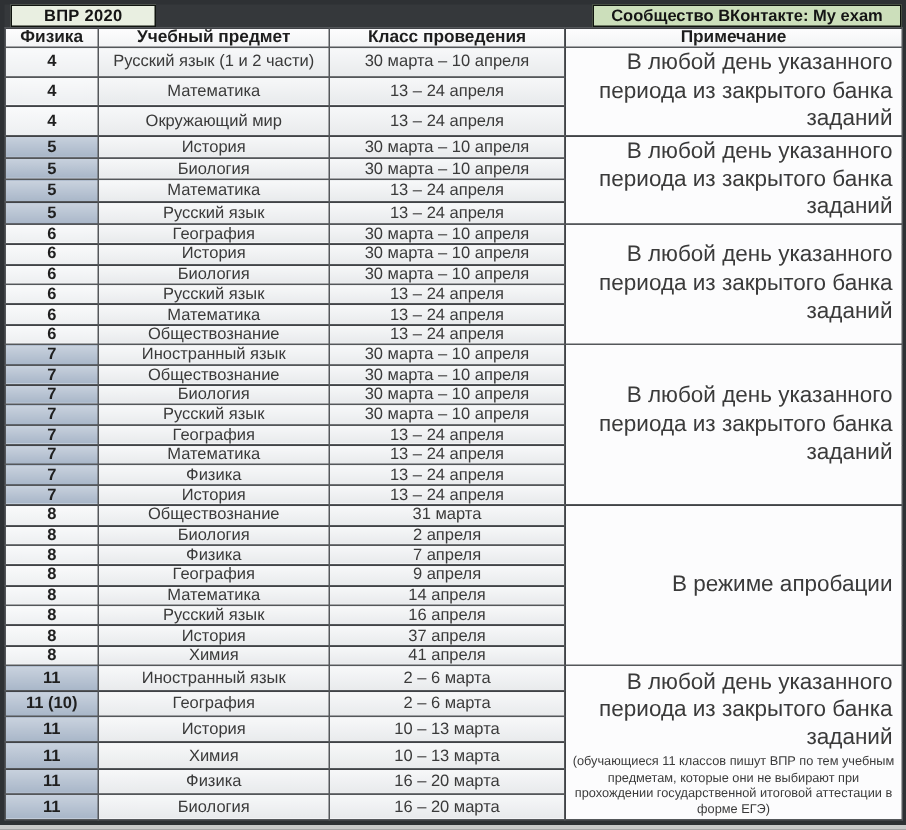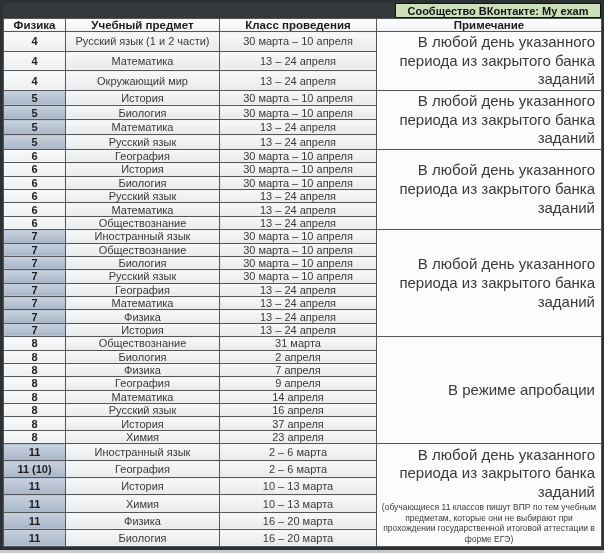--- a/index.html
+++ b/index.html
@@ -46,20 +46,21 @@
   .note-main  { font-size:15px; line-height:1.25; color:#3a3a3a; padding:0 6px;text-align:right; }
   .note-small { font-size:8.5px;  line-height:1.25; color:#3a3a3a; padding:0 4px; }
 </style>
 </head>
 <body>
 
 <div class="page">
   <div class="frame">
 
     <div class="toprow">
+      <div class="badge">ВПР 2020</div>
       <div class="band-title">График проведения ВПР</div>
       <div class="community">Сообщество ВКонтакте: My exam</div>
     </div>
 
     <table>
       <colgroup>
         <col style="width:62px">
         <col style="width:154px">
         <col style="width:157px">
         <col style="width:225px">
@@ -224,21 +225,21 @@
             <td class="date-cell">16 апреля</td>
           </tr>
           <tr>
             <td class="class-cell tone-light">8</td>
             <td class="subject-cell">История</td>
             <td class="date-cell">37 апреля</td>
           </tr>
           <tr>
             <td class="class-cell tone-light">8</td>
             <td class="subject-cell">Химия</td>
-            <td class="date-cell">23 апреля</td>
+            <td class="date-cell">41 апреля</td>
           </tr>
           <tr>
             <td class="class-cell tone-blue">11</td>
             <td class="subject-cell">Иностранный язык</td>
             <td class="date-cell">2 – 6 марта</td>
             <td class="note-cell" rowspan="6">
               <div class="note-main">В любой день указанного периода из закрытого банка заданий</div>
               <div class="note-small">(обучающиеся 11 классов пишут ВПР по тем учебным предметам, которые они не выбирают при прохождении государственной итоговой аттестации в форме ЕГЭ)</div>
             </td>
           </tr>

